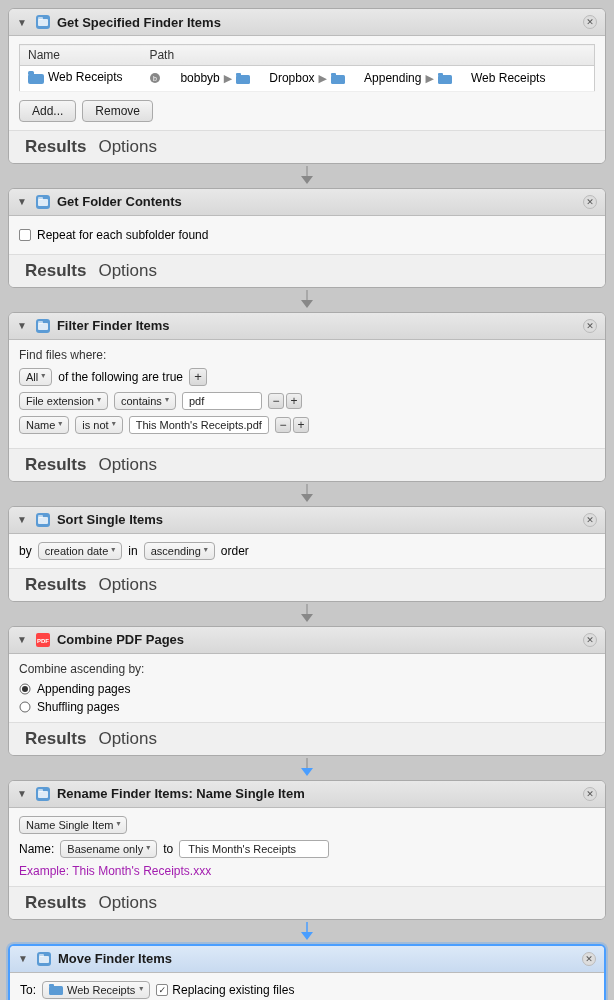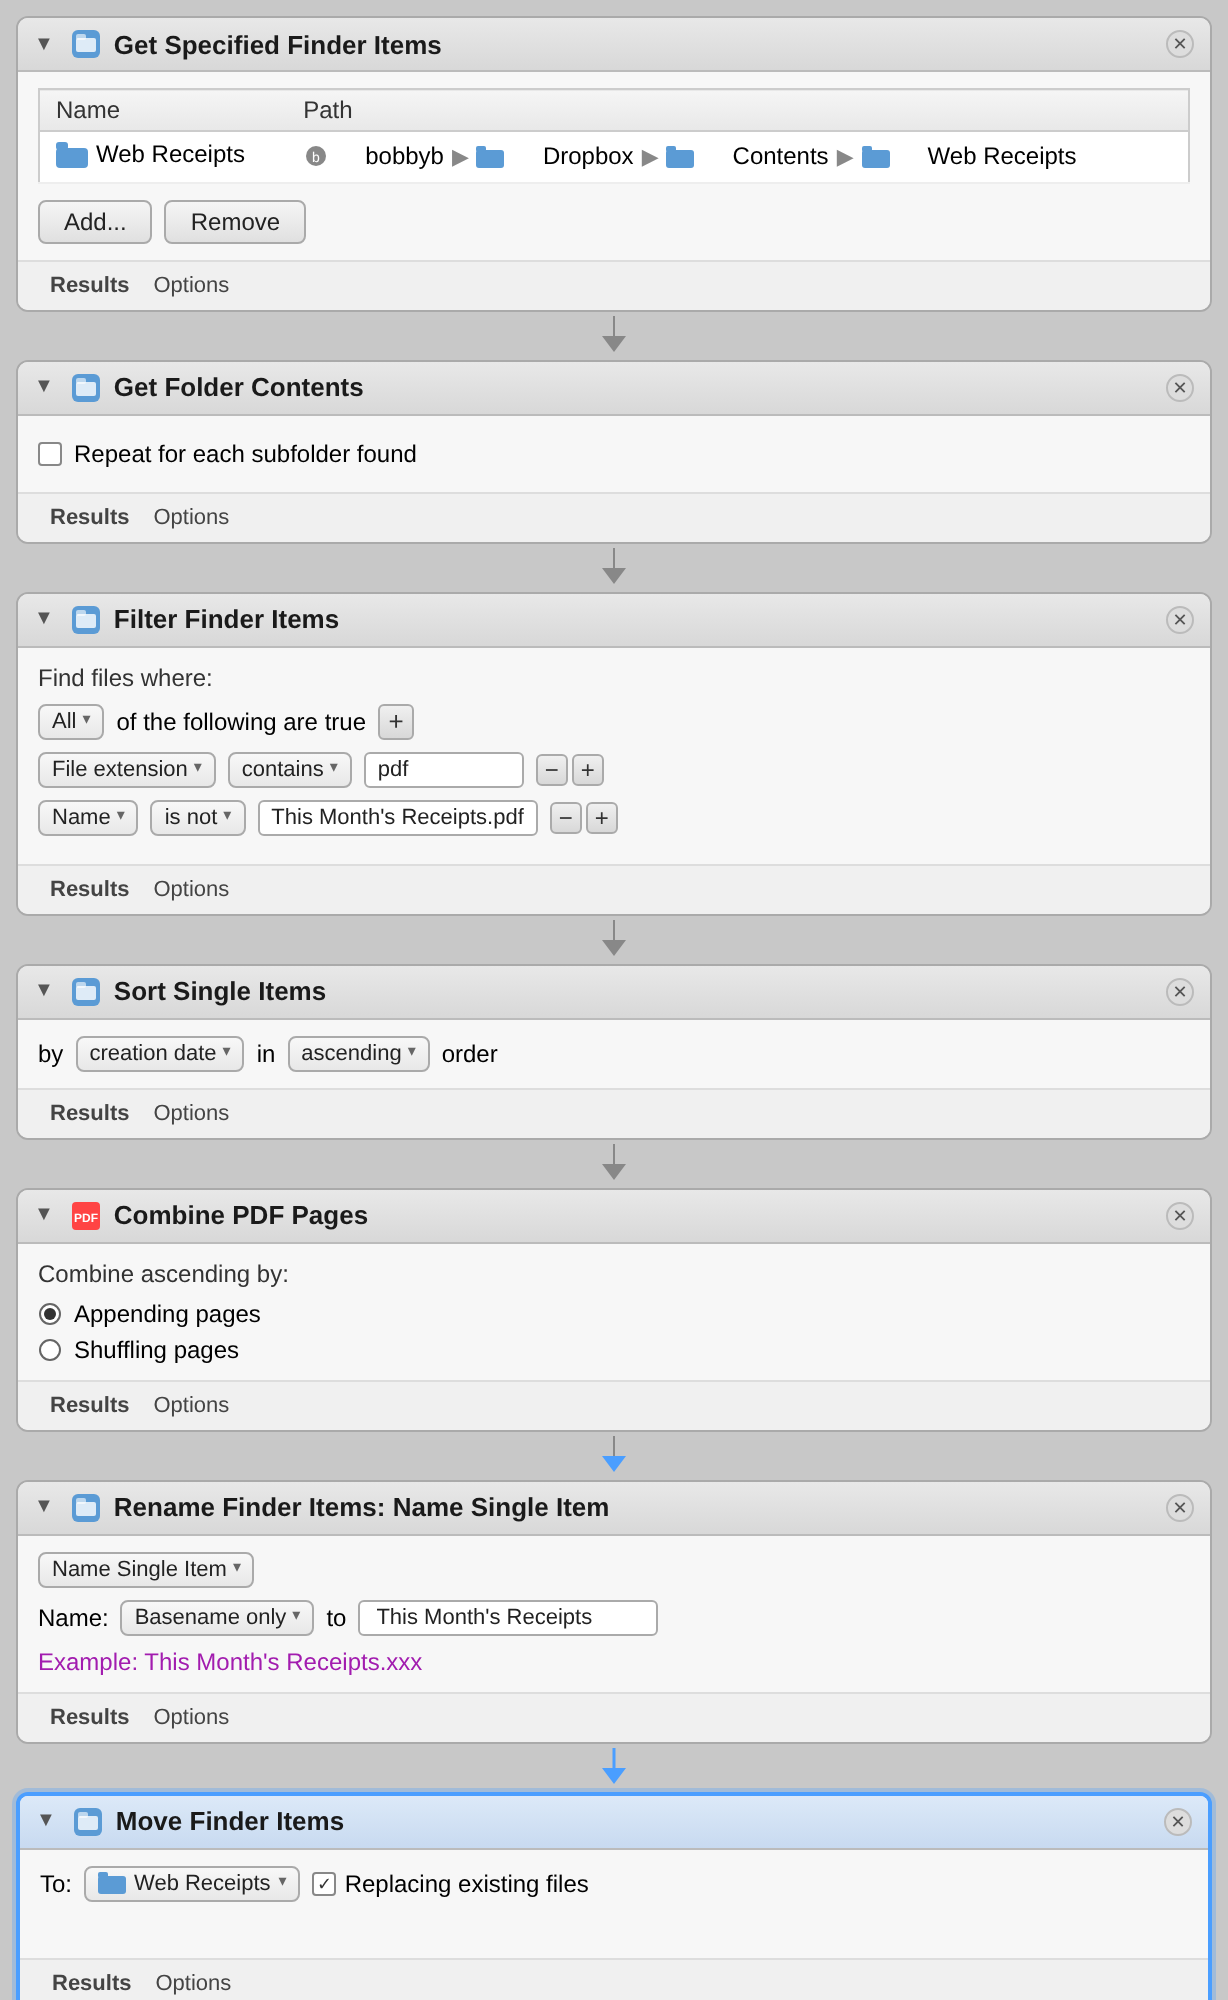--- a/index.html
+++ b/index.html
@@ -81,21 +81,21 @@
 
     .action-footer {
       display: flex;
       gap: 0;
       padding: 4px 10px;
       background: #f0f0f0;
       border-top: 1px solid #ddd;
     }
 
     .tab-btn {
-      font-size: 11px;
+      font-size: 17px;
       color: #444;
       padding: 2px 6px;
       cursor: pointer;
       border-radius: 3px;
     }
 
     .tab-btn.active {
       font-weight: 600;
     }
 
@@ -389,21 +389,21 @@
                       <rect x="0" y="0" width="5" height="3" rx="1" fill="#5b9bd5"></rect>
                     </svg>
                   <span>Dropbox</span>
                 </span>
                 <span class="path-separator">▶</span>
                 <span class="path-item">
                   <svg width="14" height="11" viewBox="0 0 14 11">
                       <rect x="0" y="2" width="14" height="9" rx="1.5" fill="#5b9bd5"></rect>
                       <rect x="0" y="0" width="5" height="3" rx="1" fill="#5b9bd5"></rect>
                     </svg>
-                  <span>Contents</span>
+                  <span>Appending</span>
                 </span>
                 <span class="path-separator">▶</span>
                 <span class="path-item">
                   <svg width="14" height="11" viewBox="0 0 14 11">
                       <rect x="0" y="2" width="14" height="9" rx="1.5" fill="#5b9bd5"></rect>
                       <rect x="0" y="0" width="5" height="3" rx="1" fill="#5b9bd5"></rect>
                     </svg>
                   <span>Web Receipts</span>
                 </span>
               </span>

